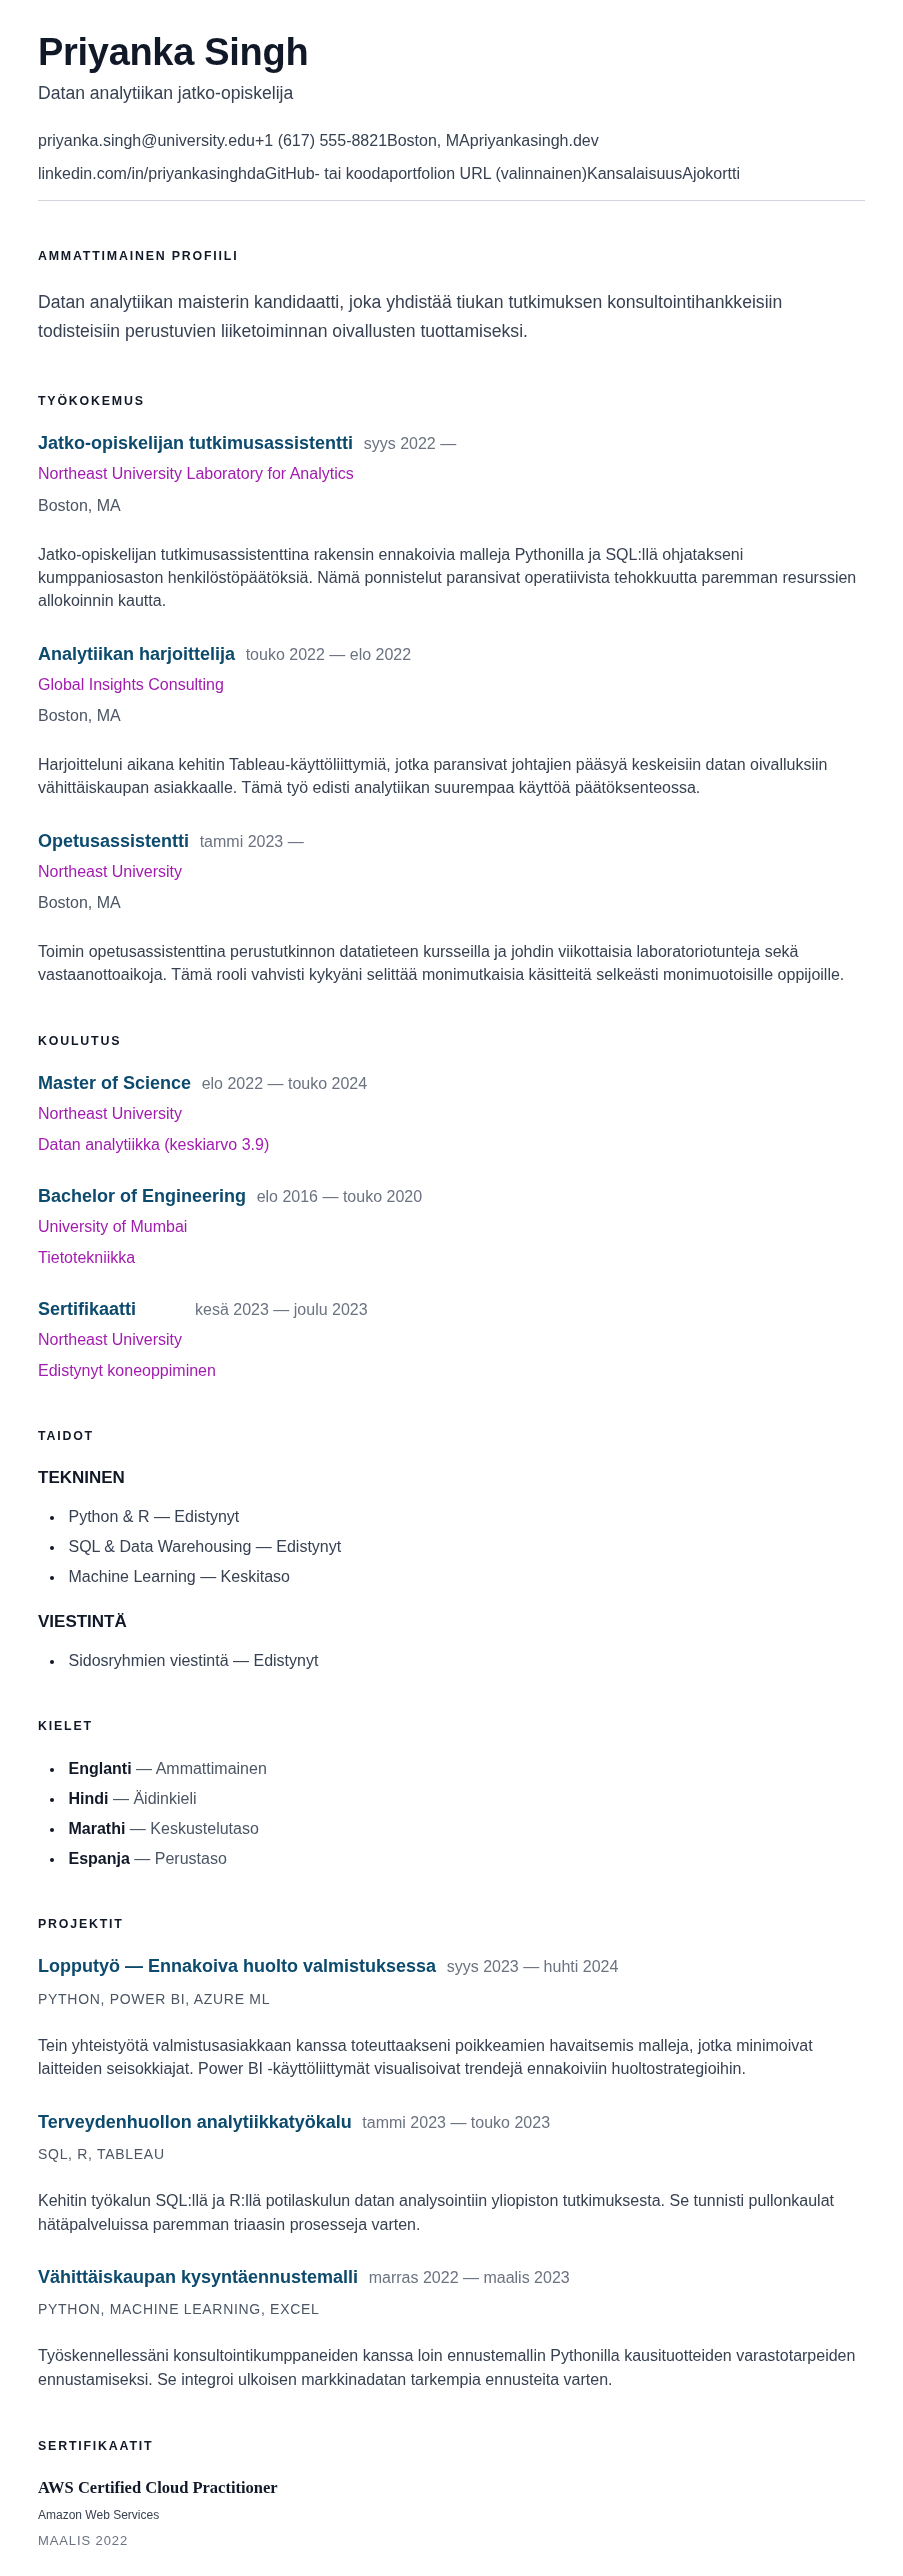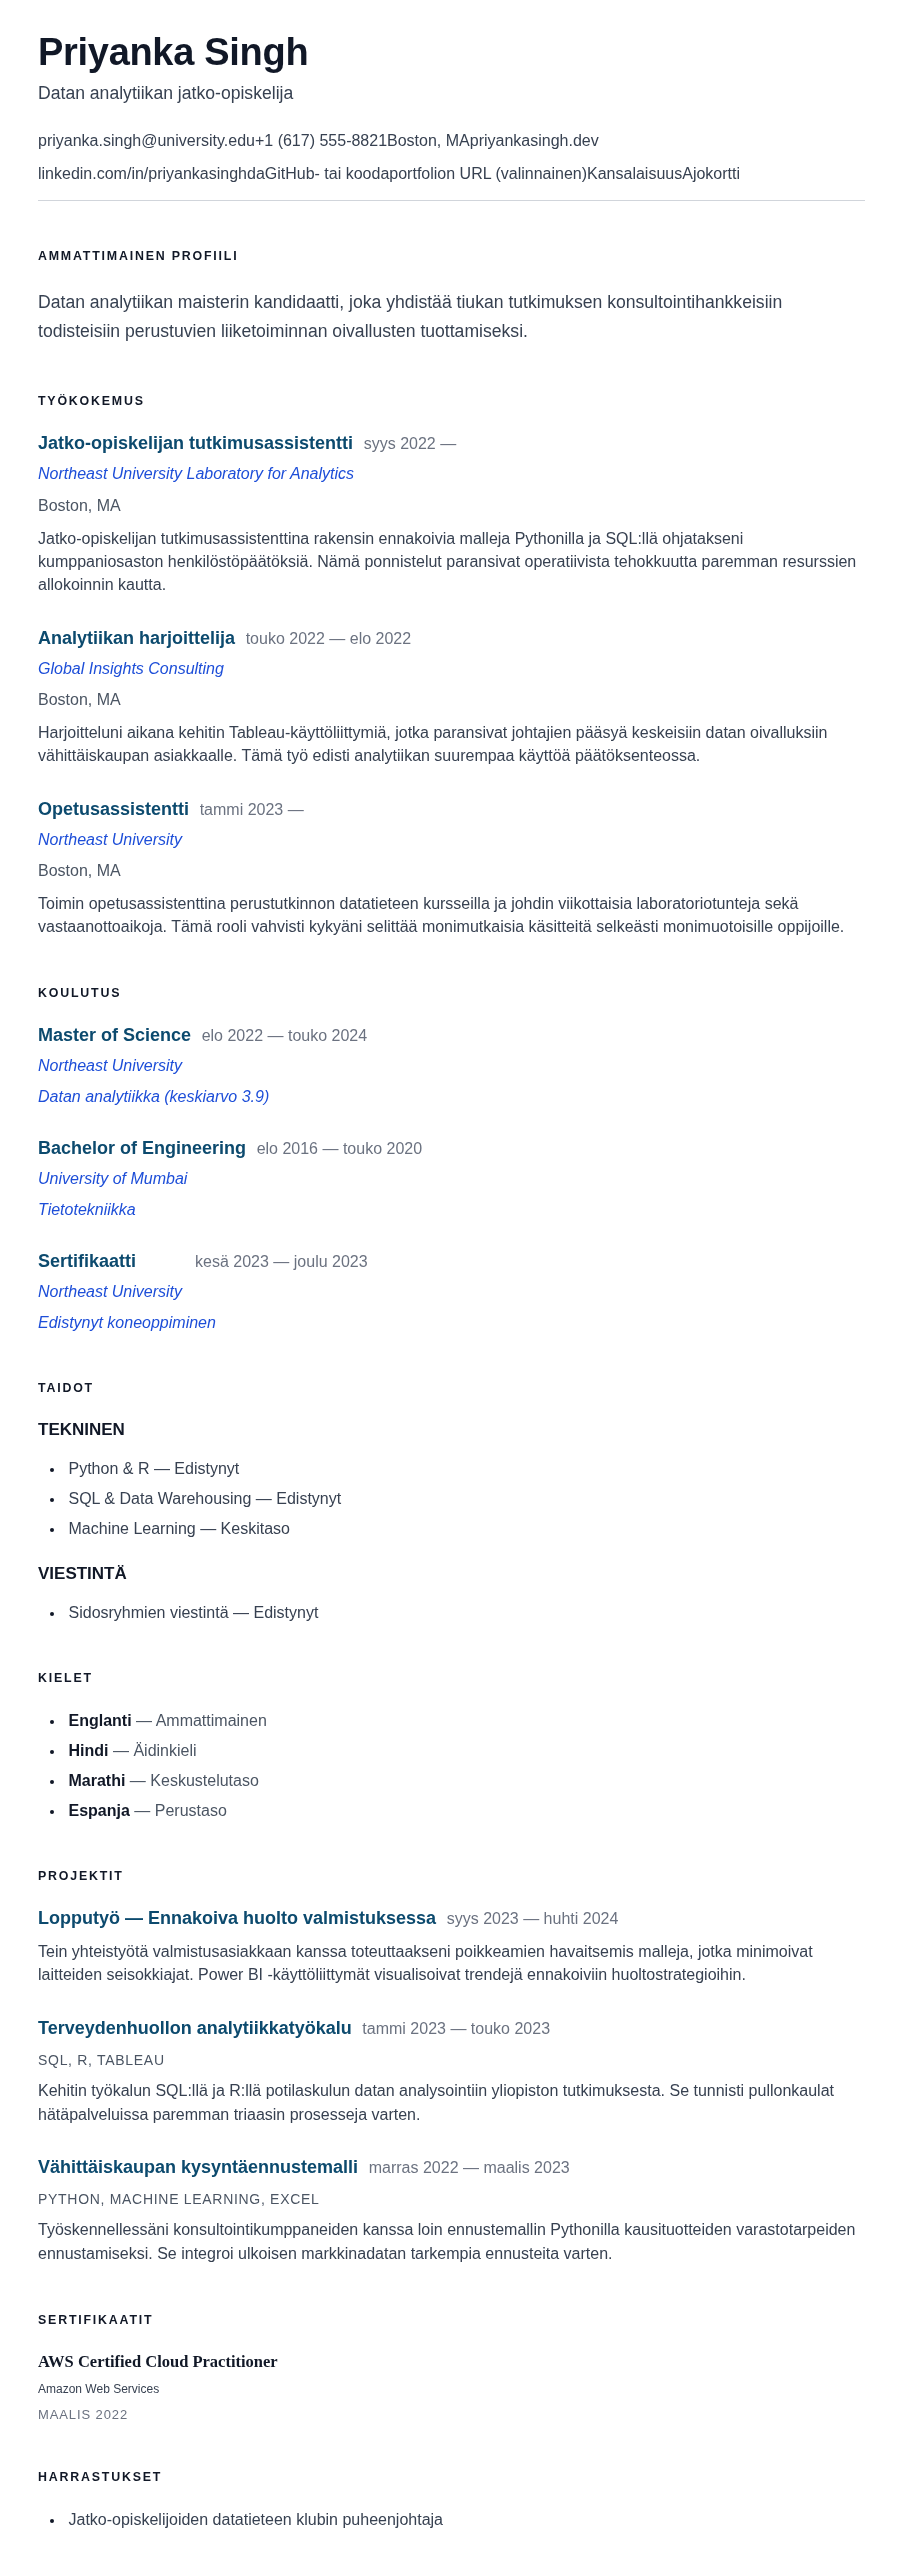--- a/index.html
+++ b/index.html
@@ -70,23 +70,23 @@
     color: #0c4a6e;
     line-height: 1.2;
   }
   .entry-date {
     font-size: 16px;
     color: #6b7280;
     margin-left: 10.6px;
     white-space: nowrap;
   }
   .section-education .entry:nth-child(4) .entry-date { margin-left: 59px; }
-  .entry-sub   { font-size: 16px; color: #1d4ed8; margin-top: 9.4px; line-height: 1.3; font-style: italic; }
+  .entry-sub   { font-size: 16px; color: #a21caf; margin-top: 9.4px; line-height: 1.3; }
   .entry-loc   { font-size: 16px; color: #4b5563; margin-top: 10.6px; line-height: 1.3; }
-  .entry-desc  { font-size: 16px; color: #374151; margin-top: 10px; line-height: 1.46; max-width: 829px; }
+  .entry-desc  { font-size: 16px; color: #374151; margin-top: 26px; line-height: 1.46; max-width: 829px; }
   .entry-tech  {
     font-size: 14px;
     color: #4b5563;
     letter-spacing: 0.7px;
     text-transform: uppercase;
     margin-top: 11.8px;
     line-height: 1.3;
   }
 
   
@@ -235,20 +235,21 @@
   </section>
 
   <section class="section">
     <h2 class="sec-h">PROJEKTIT</h2>
 
     <div class="entry">
       <div class="entry-head">
         <span class="entry-title">Lopputyö — Ennakoiva huolto valmistuksessa</span>
         <span class="entry-date">syys 2023 — huhti 2024</span>
       </div>
+      <div class="entry-tech">PYTHON, POWER BI, AZURE ML</div>
       <p class="entry-desc">Tein yhteistyötä valmistusasiakkaan kanssa toteuttaakseni poikkeamien havaitsemis malleja, jotka minimoivat laitteiden seisokkiajat. Power BI -käyttöliittymät visualisoivat trendejä ennakoiviin huoltostrategioihin.</p>
     </div>
 
     <div class="entry">
       <div class="entry-head">
         <span class="entry-title">Terveydenhuollon analytiikkatyökalu</span>
         <span class="entry-date">tammi 2023 — touko 2023</span>
       </div>
       <div class="entry-tech">SQL, R, TABLEAU</div>
       <p class="entry-desc">Kehitin työkalun SQL:llä ja R:llä potilaskulun datan analysointiin yliopiston tutkimuksesta. Se tunnisti pullonkaulat hätäpalveluissa paremman triaasin prosesseja varten.</p>

